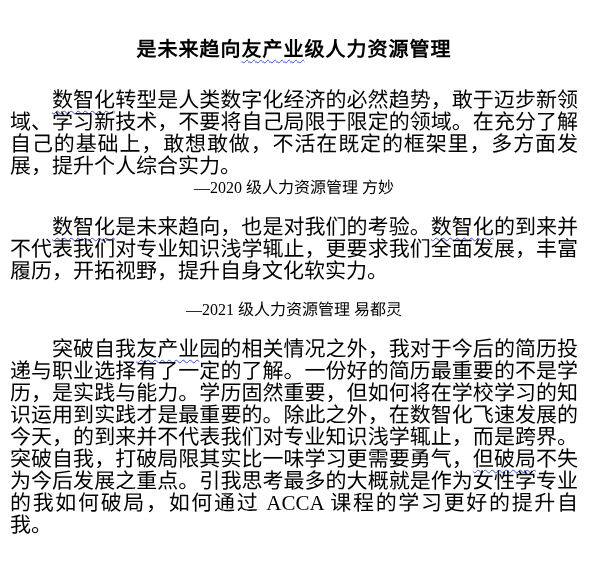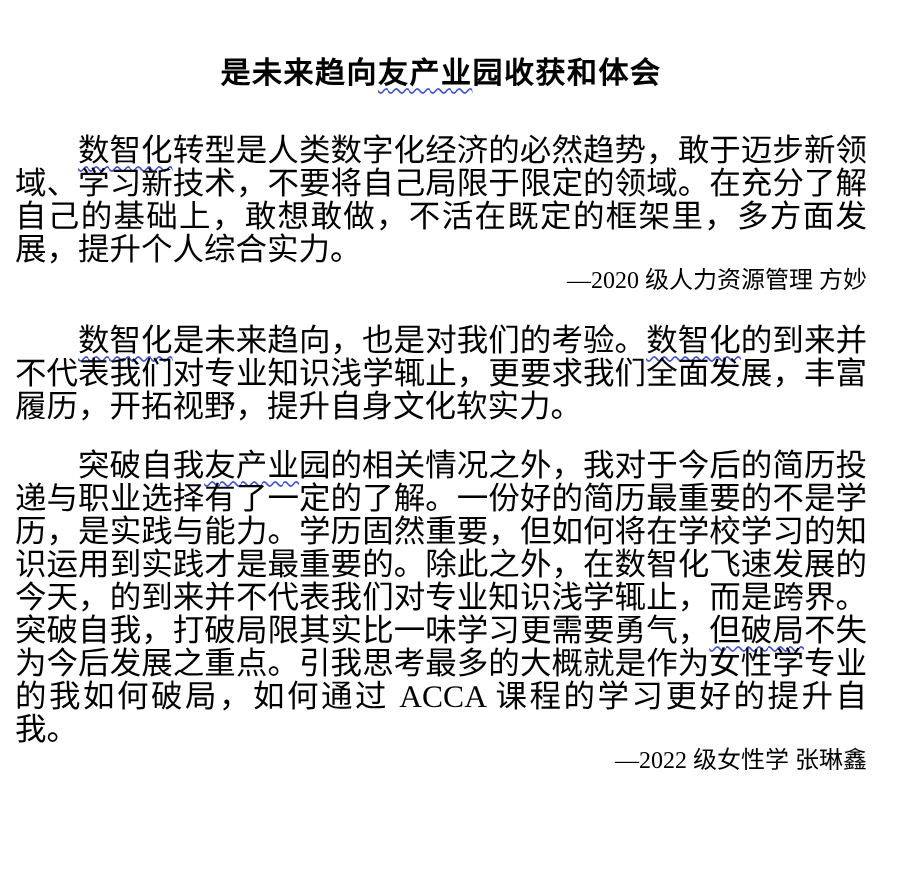--- a/index.html
+++ b/index.html
@@ -36,44 +36,44 @@
     margin: 0;
     font-size: 21px;
     line-height: 22px;
     text-align: justify;
     text-indent: 2em;
     word-break: break-all;
   }
   .attribution {
     font-size: 16px;
     line-height: 22px;
-    text-align: right;
+    text-align: center;
     white-space: pre;
   }
   .wavy {
     text-decoration-line: underline;
     text-decoration-style: wavy;
     text-decoration-color: var(--squiggle, #3a4fe0);
     text-decoration-thickness: 1px;
     text-underline-offset: 3px;
   }
 </style>
 </head>
 <body style="background: rgb(255, 255, 255); color: rgb(0, 0, 0);">
 
 <div class="page">
-  <h1 class="doc-title"><span>是未来趋向</span><span class="wavy">友产业</span><span>园收获和体会</span></h1>
+  <h1 class="doc-title"><span>是未来趋向</span><span class="wavy">友产业</span><span>级人力资源管理</span></h1>
   <div>
       <div class="block">
         <p class="para"><span class="wavy">数智化</span><span>转型是人类数字化经济的必然趋势，敢于迈步新领域、学习新技术，不要将自己局限于限定的领域。在充分了解自己的基础上，敢想敢做，不活在既定的框架里，多方面发展，提升个人综合实力。</span></p>
         <div class="attribution">—2020 级人力资源管理 方妙</div>
       </div>
       <div class="block">
         <p class="para"><span class="wavy">数智化</span><span>是未来趋向，也是对我们的考验。</span><span class="wavy">数智化</span><span>的到来并不代表我们对专业知识浅学辄止，更要求我们全面发展，丰富履历，开拓视野，提升自身文化软实力。</span></p>
       </div>
       <div class="block">
+        <div class="attribution">—2021 级人力资源管理 易都灵</div>
       </div>
       <div class="block">
         <p class="para"><span>突破自我</span><span class="wavy">友产业</span><span>园的相关情况之外，我对于今后的简历投递与职业选择有了一定的了解。一份好的简历最重要的不是学历，是实践与能力。学历固然重要，但如何将在学校学习的知识运用到实践才是最重要的。除此之外，在数智化飞速发展的今天，的到来并不代表我们对专业知识浅学辄止，而是跨界。突破自我，打破局限其实比一味学习更需要勇气，</span><span class="wavy">但破局</span><span>不失为今后发展之重点。引我思考最多的大概就是作为女性学专业的我如何破局，如何通过 ACCA 课程的学习更好的提升自我。</span></p>
-        <div class="attribution">—2022 级女性学 张琳鑫</div>
       </div>
     </div>
 </div>
 
 </body></html>

